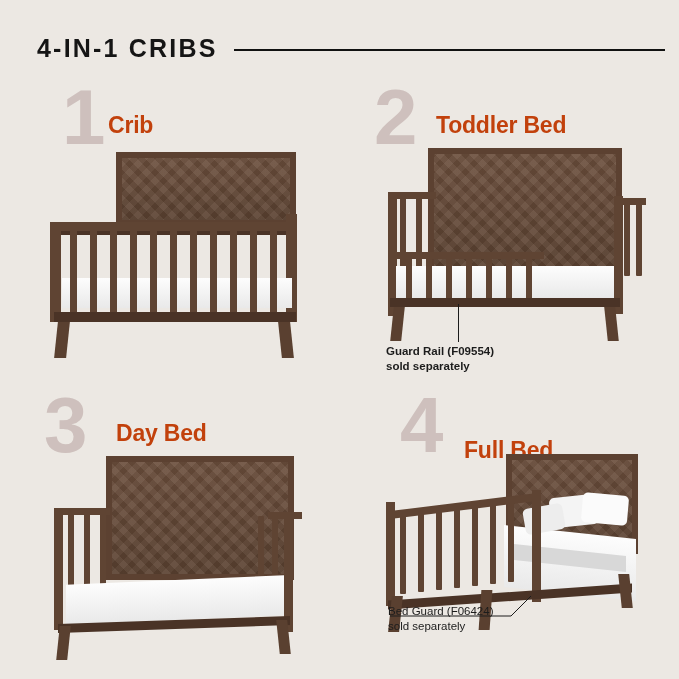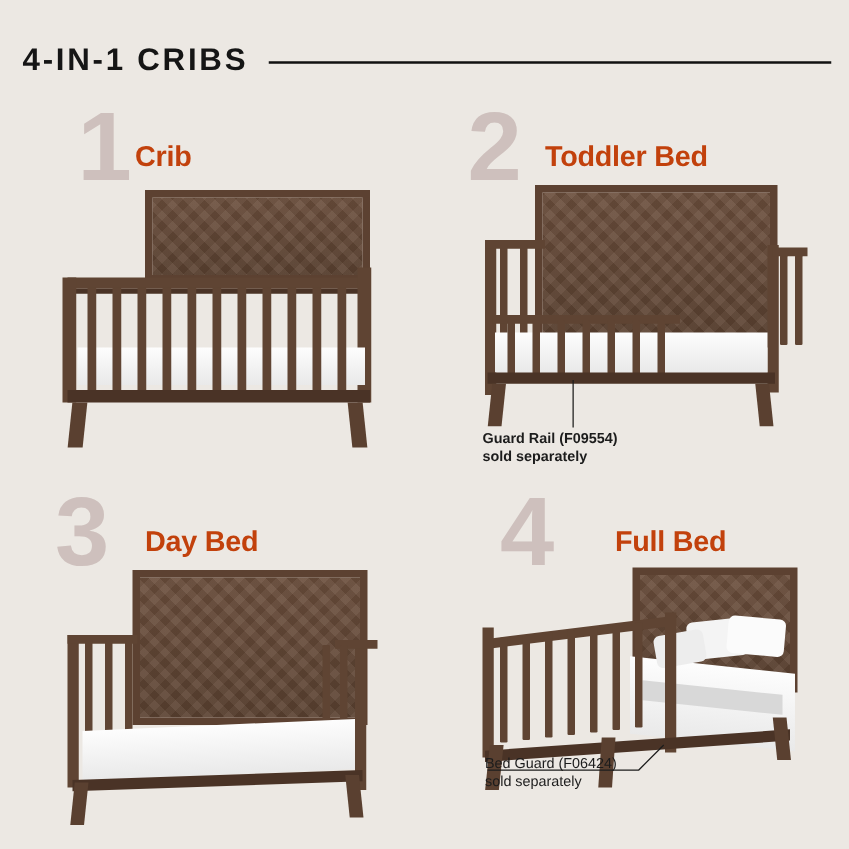--- a/index.html
+++ b/index.html
@@ -13,21 +13,21 @@
   }
   .page{position:relative;width:679px;height:679px;}
 
   
   .header{
     position:absolute;left:18px;top:28px;right:14px;height:40px;
     display:flex;align-items:center;gap:16px;
   }
   .header-title{
     font-size:25px;font-weight:bold;letter-spacing:2.2px;
-    white-space:nowrap;color:#151515;
+    white-space:nowrap;color:#151515;margin-left:19px;
   }
   .header-rule{
     flex:1;height:2px;background:#111;margin-top:4px;
   }
 
   
   .panel{position:absolute;}
   .panel-head{position:relative;height:62px;}
   .step-num{
     position:absolute;left:0;top:-14px;
@@ -188,21 +188,21 @@
 
       <div class="wood-d" style="position:absolute;left:30px;top:166px;width:232px;height:9px;transform:skewY(-2deg);"></div>
       <div class="leg" style="left:30px;top:172px;width:11px;height:34px;transform:skewX(-6deg);"></div>
       <div class="leg" style="left:250px;top:166px;width:11px;height:34px;transform:skewX(6deg);"></div>
     </div>
   </div>
 
   <div class="panel" style="left:376px;top:400px;width:300px;height:260px;">
     <div class="panel-head">
       <div class="step-num" style="left:24px;">4</div>
-      <div class="step-label" style="left:88px;top:20px;margin-left:28px;">Full Bed</div>
+      <div class="step-label" style="left:88px;top:37px;">Full Bed</div>
     </div>
 
     <div class="stage" style="position:absolute;left:0;top:54px;width:300px;height:200px;">
 
       <div class="hb-panel" style="left:136px;top:6px;width:120px;height:88px;"></div>
       <div class="frame" style="left:130px;top:0px;width:132px;height:100px;"></div>
 
       <div class="mattress" style="left:128px;top:78px;width:132px;height:62px;transform:skewY(6deg);"></div>
       <div style="position:absolute;left:138px;top:96px;width:112px;height:16px;background:#d8d8d8;transform:skewY(6deg);"></div>
 

